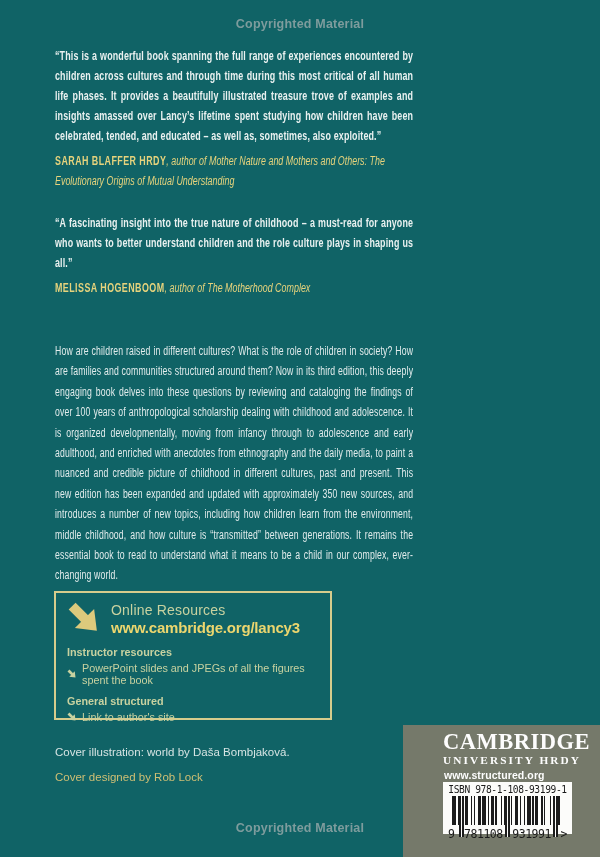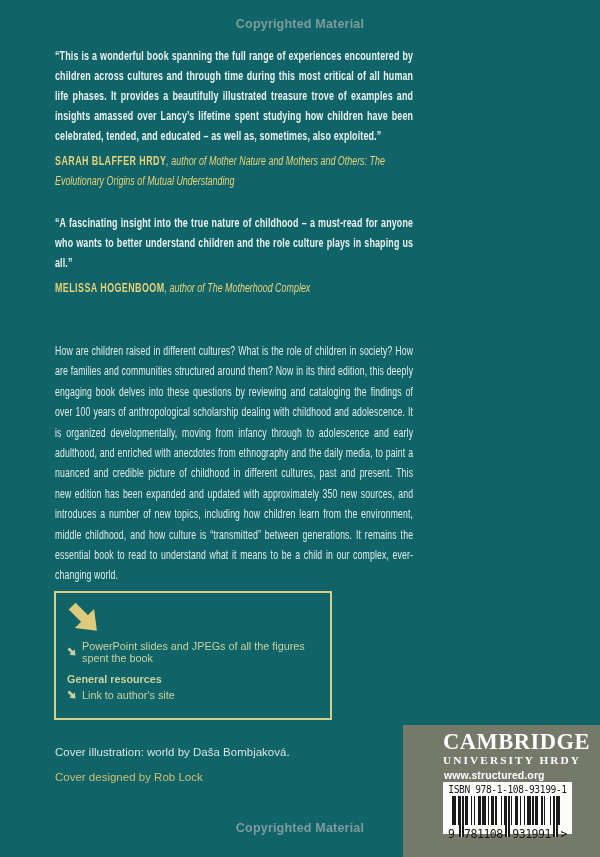--- a/index.html
+++ b/index.html
@@ -86,28 +86,33 @@
     <p class="quote quote2" style="margin-bottom:0">“A fascinating insight into the true nature of childhood – a must-read for anyone who wants to better understand children and the role culture plays in shaping us all.”</p>
     <p class="attr" style="margin-bottom:0"><span class="name">MELISSA HOGENBOOM</span><span class="it">, author of </span><span class="it">The Motherhood Complex</span></p>
     <p class="desc" style="margin-bottom:0">How are children raised in different cultures? What is the role of children in society? How are families and communities structured around them? Now in its third edition, this deeply engaging book delves into these questions by reviewing and cataloging the findings of over 100 years of anthropological scholarship dealing with childhood and adolescence. It is organized developmentally, moving from infancy through to adolescence and early adulthood, and enriched with anecdotes from ethnography and the daily media, to paint a nuanced and credible picture of childhood in different cultures, past and present. This new edition has been expanded and updated with approximately 350 new sources, and introduces a number of new topics, including how children learn from the environment, middle childhood, and how culture is “transmitted” between generations. It remains the essential book to read to understand what it means to be a child in our complex, ever-changing world.</p>
   </div>
 
   <div class="res-box">
     <div class="res-head">
       <svg class="arrow-big" viewBox="0 0 36 36" fill="#ddca7c">
           <use href="#se-arrow"></use>
         </svg>
-    </div>
+      <div>
+        <div class="res-title">Online Resources</div>
+        <div class="res-url">www.cambridge.org/lancy3</div>
+      </div>
+    </div>
+    <div class="res-sec-head">Instructor resources</div>
     <div class="res-item">
       <svg class="arrow-sm" viewBox="0 0 36 36" fill="#c8d2a0">
           <use href="#se-arrow"></use>
         </svg>
       <span>PowerPoint slides and JPEGs of all the figures spent the book</span>
     </div>
-    <div class="res-sec-head">General resources</div>
+    <div class="res-sec-head">General structured</div>
     <div class="res-item">
       <svg class="arrow-sm" viewBox="0 0 36 36" fill="#c8d2a0">
           <use href="#se-arrow"></use>
         </svg>
       <span>Link to author's site</span>
     </div>
   </div>
 
   <div class="credits">
     <div class="credit-illus">Cover illustration: world by Daša Bombjaková.</div>

